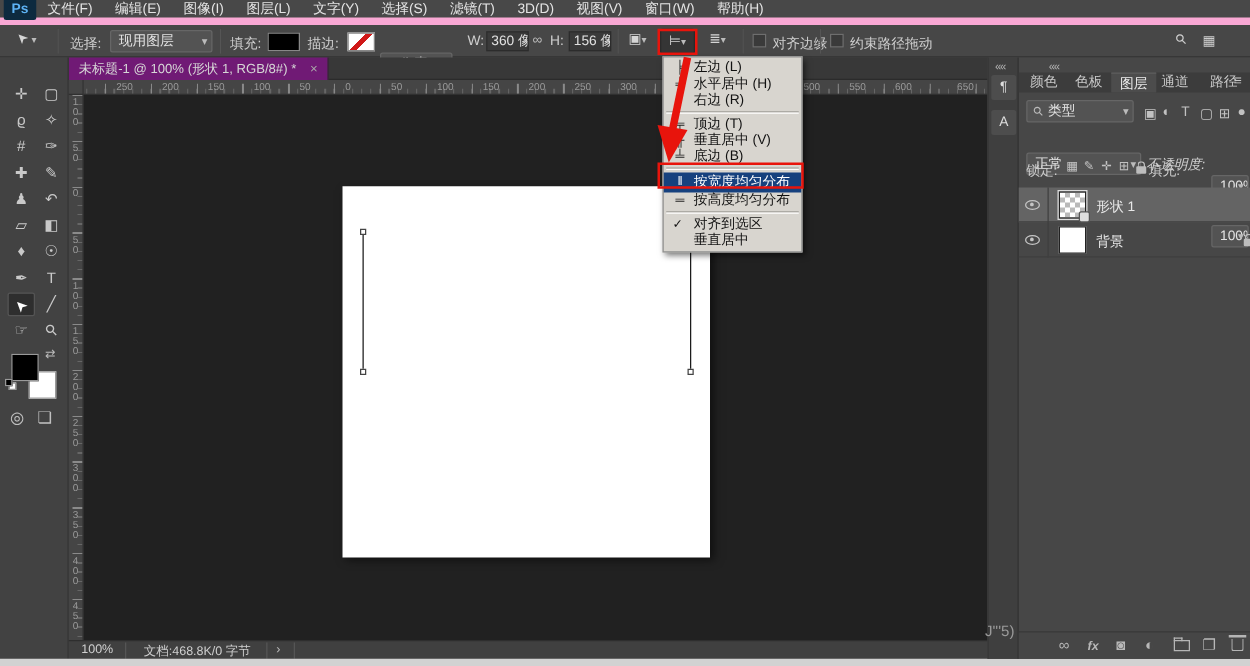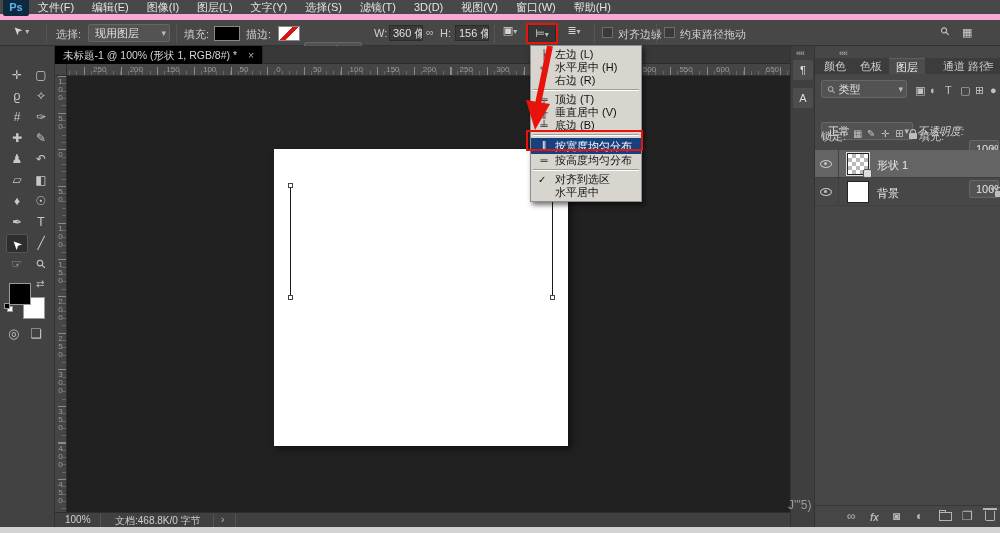--- a/index.html
+++ b/index.html
@@ -26,21 +26,21 @@
          padding:0 3px; white-space:nowrap; overflow:hidden; }
   .swatch-black { width:26px; height:15px; background:#000; border:1px solid #888; }
   .swatch-none { width:22px; height:15px; background:#fff; border:1px solid #888;
       background-image:linear-gradient(135deg, transparent 42%, #d01818 42%, #d01818 58%, transparent 58%); }
   .checkbox { width:11px; height:11px; background:#3a3a3a; border:1px solid #6e6e6e; display:inline-block; }
   .tool-btn { color:#d5d5d5; text-align:center; }
   .pressed { background:#353535; border:1px solid #2a2a2a; border-radius:2px; }
 
   
   .tabbar { left:55px; top:46px; width:735px; height:18px; background:#383838; border-bottom:1px solid #2b2b2b; }
-  .doc-tab { position:absolute; left:0; top:0; height:18px; padding:0 8px; background:#000000;
+  .doc-tab { position:absolute; left:0; top:0; height:18px; padding:0 8px; background:#701a75;
              color:#d6d6d6; font-size:10.5px; line-height:18px; border-right:1px solid #2b2b2b; }
   .tab-close { margin-left:8px; color:#aaa; }
 
   
   .toolbar { left:0; top:46px; width:55px; height:481px; background:#424242; border-right:1px solid #333; }
   .tool { position:absolute; width:22px; height:19px; text-align:center; line-height:19px; font-size:12px;
           color:#c9c9c9; }
   .tool.selected { background:#2e2e2e; border:1px solid #555; border-radius:2px; color:#fff; }
   .fg-swatch { left:9px; top:237px; width:22px; height:22px; background:#000; border:1px solid #9a9a9a; z-index:2; }
   .bg-swatch { left:23px; top:251px; width:22px; height:22px; background:#fff; border:1px solid #9a9a9a; }
@@ -288,21 +288,21 @@
       <div id="dock-buttons">
           <div class="dock-btn" style="top: 14px;">¶</div>
           <div class="dock-btn" style="top: 42px;">A</div>
         </div>
     </div>
     <div class="abs collapse" style="left:48px;top:2px;">««</div>
     <div class="ptabstrip" id="ptabs">
         <div class="ptab" style="left: 2px;">颜色</div>
         <div class="ptab" style="left: 38px;">色板</div>
         <div class="ptab active" style="left: 74px;">图层</div>
-        <div class="ptab" style="left: 110px; padding-left: 18px;">通道</div>
+        <div class="ptab" style="left: 96px; padding-left: 18px;">通道</div>
         <div class="ptab" style="left: 146px;">路径</div>
       </div>
     <span class="abs" style="left:196px;top:13px;color:#c8c8c8;">≡</span>
 
     <div class="abs dd" style="left:30px;top:34px;width:86px;">
       <span style="display:inline-block;transform:rotate(-45deg);font-size:10px;color:#bbb;">⚲</span>
       <span>类型</span>
     </div>
     <div id="filter-icons">
         <div class="abs filter-icon" style="left: 124px; top: 38px;">▣</div>
@@ -365,21 +365,21 @@
       <div class="am-item"><span class="am-icon">╡</span>右边 (R)</div>
       <div class="am-sep"></div>
       <div class="am-item"><span class="am-icon">╤</span>顶边 (T)</div>
       <div class="am-item"><span class="am-icon">╫</span>垂直居中 (V)</div>
       <div class="am-item"><span class="am-icon">╧</span>底边 (B)</div>
       <div class="am-sep"></div>
       <div class="am-item hl"><span class="am-icon">‖</span>按宽度均匀分布</div>
       <div class="am-item"><span class="am-icon">═</span>按高度均匀分布</div>
       <div class="am-sep"></div>
       <div class="am-item"><span class="am-check">✓</span>对齐到选区</div>
-      <div class="am-item">水平居中</div>
+      <div class="am-item">垂直居中</div>
     </div>
 
   <div class="red-rect" style="left:526px;top:23px;width:32px;height:21px;"></div>
   <div class="red-rect" style="left:526px;top:130px;width:117px;height:21px;"></div>
   <svg class="arrow-svg" width="52" height="92">
     <line x1="36" y1="2" x2="24" y2="60" stroke="#e8140c" stroke-width="6"></line>
     <polygon points="12,56 36,60 21,86" fill="#e8140c"></polygon>
   </svg>
 
   <span class="abs watermark" style="left:788px;top:498px;">J'''5)</span>

